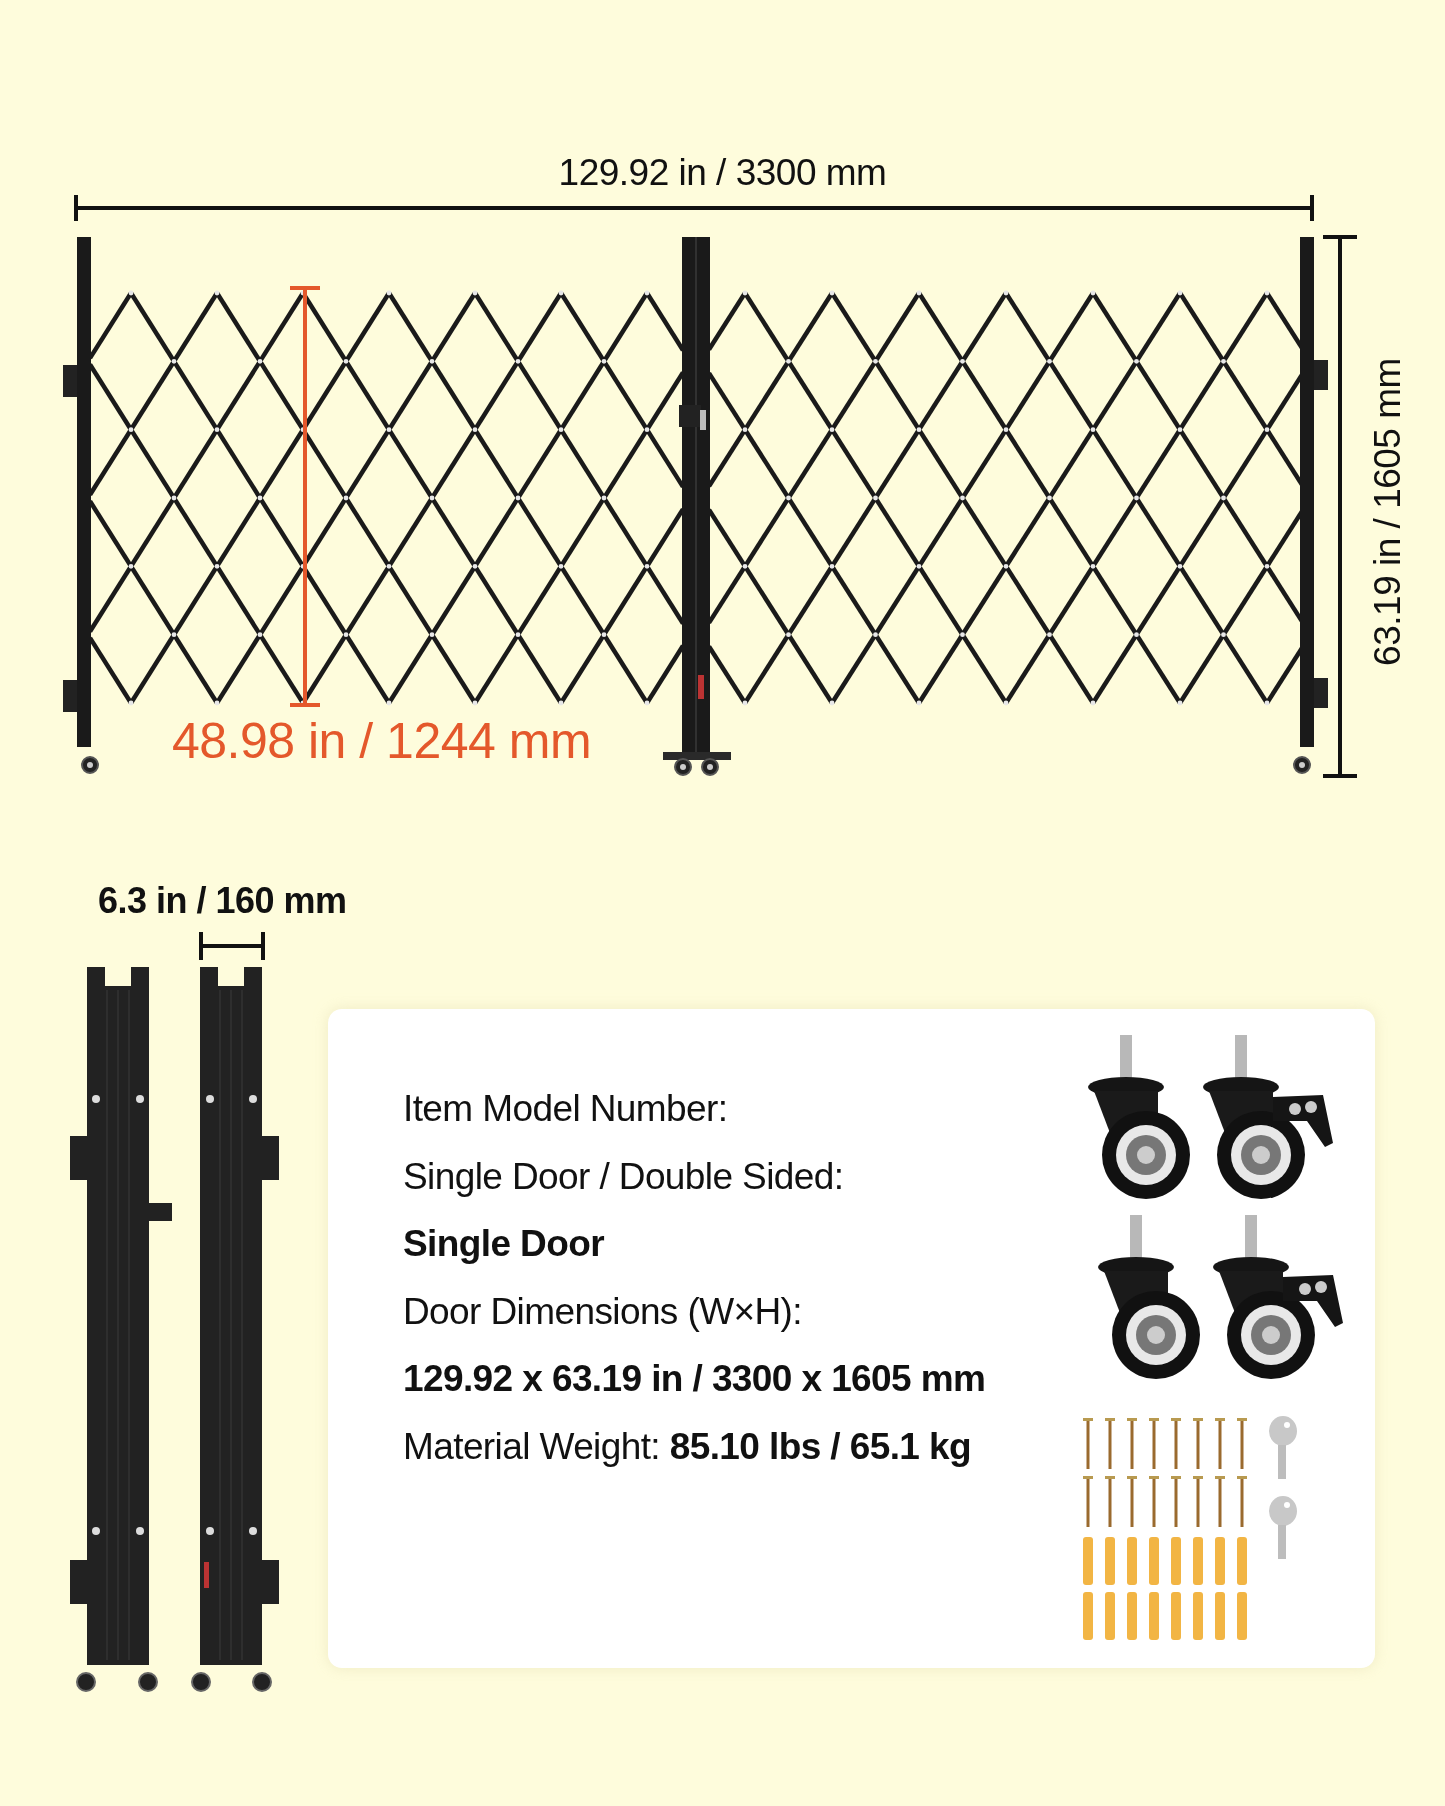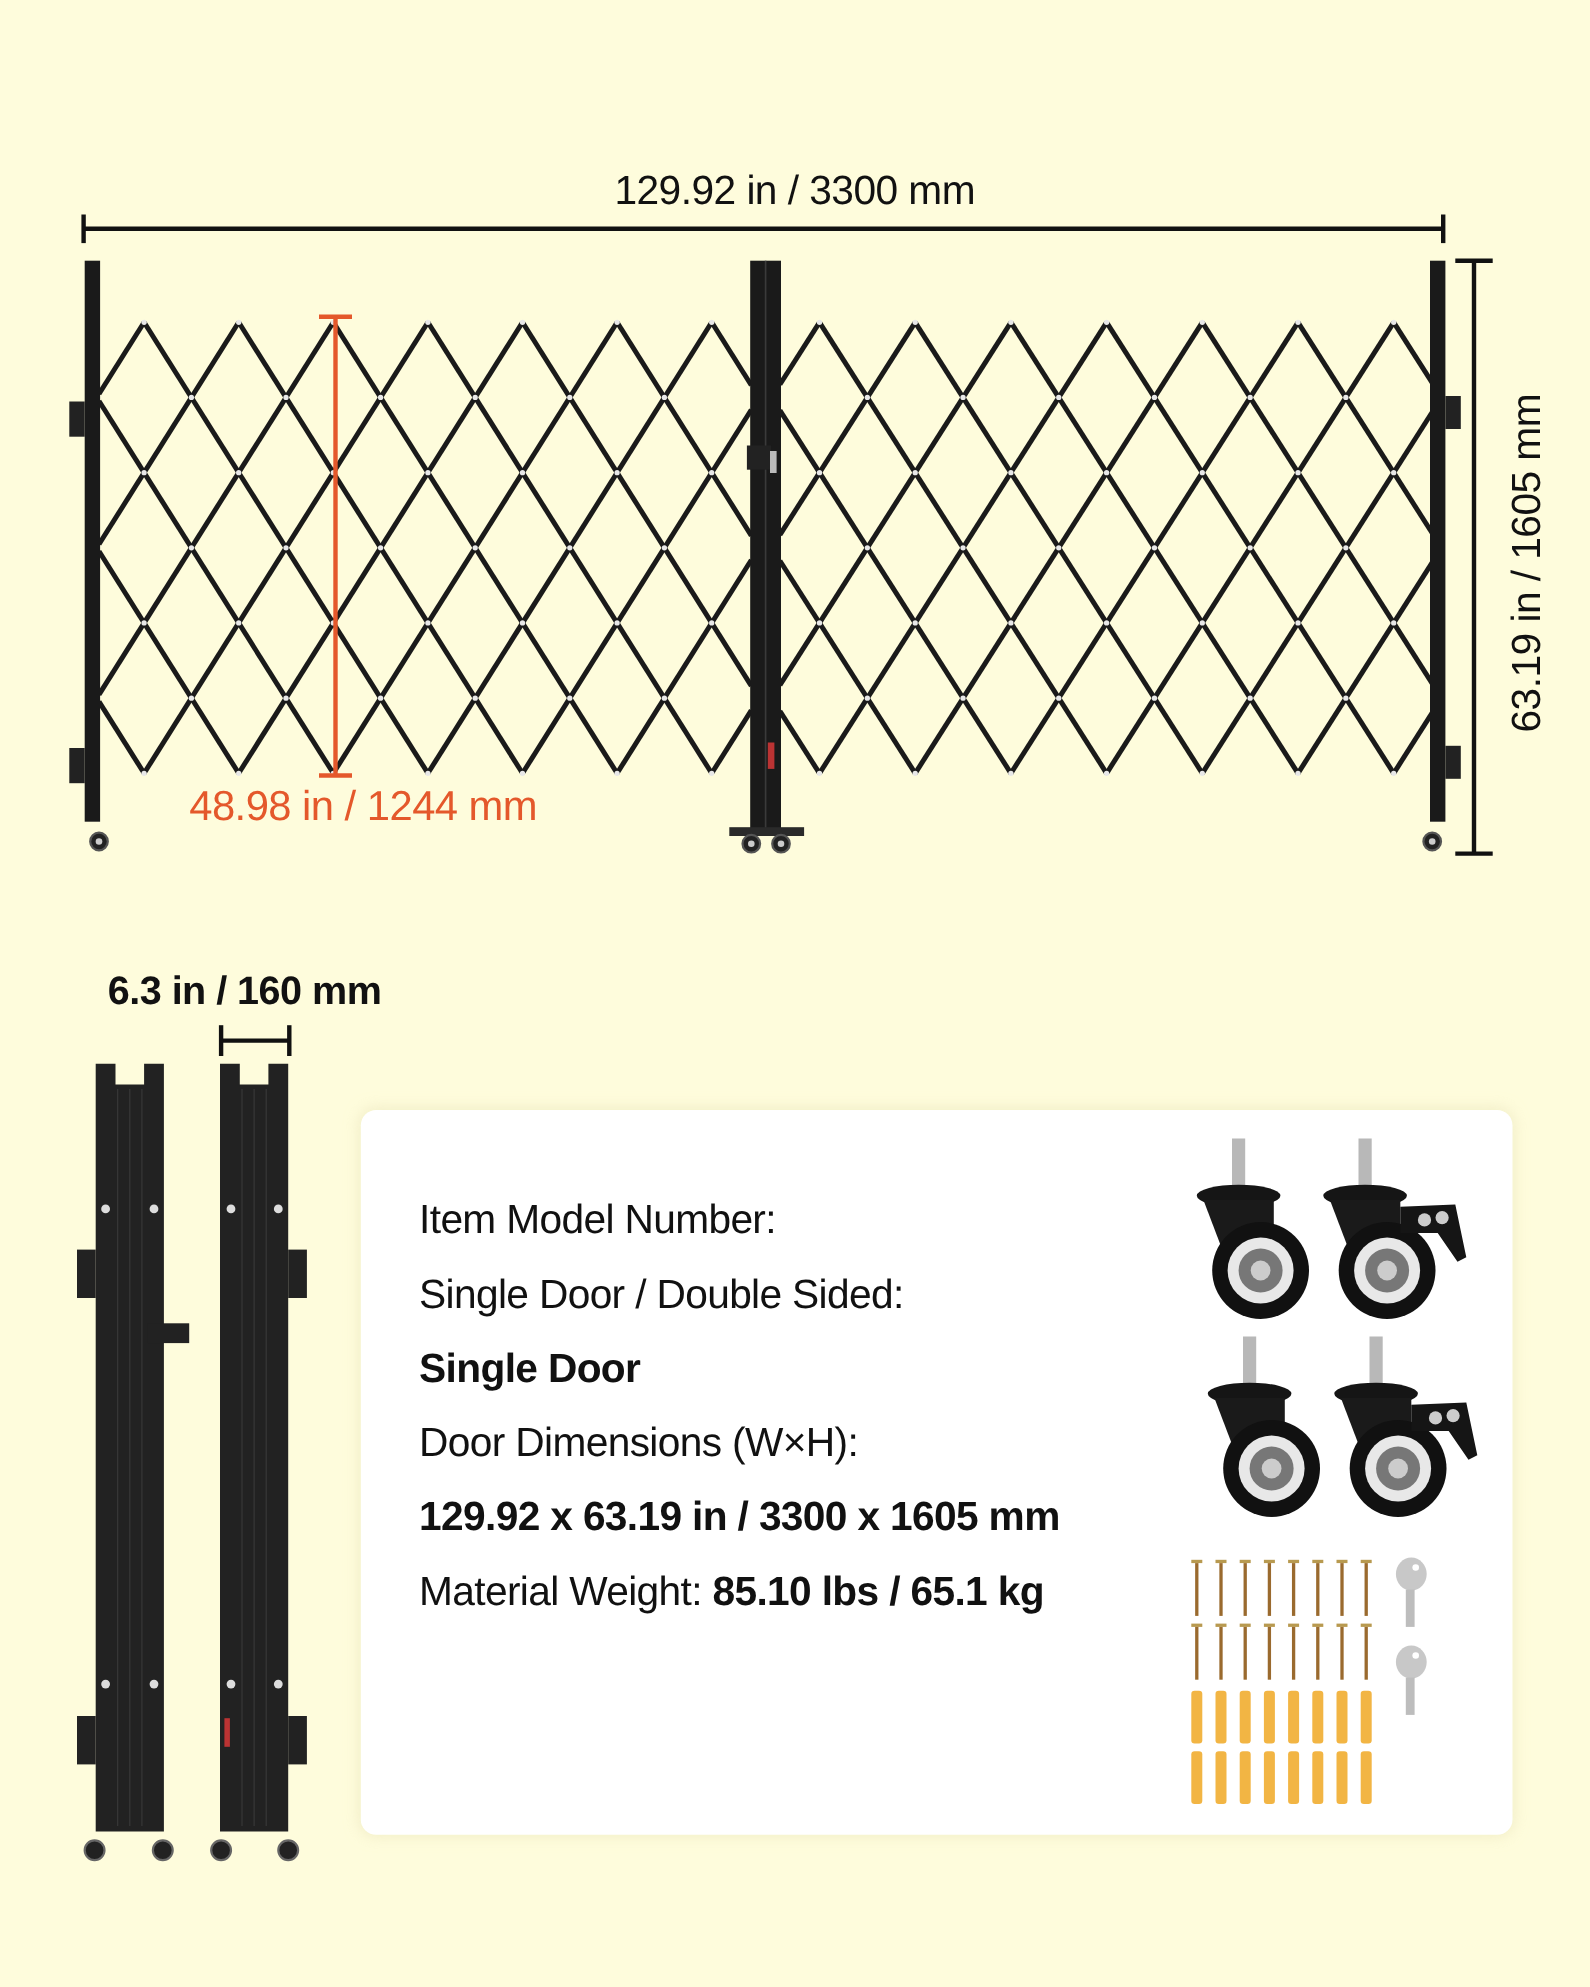--- a/index.html
+++ b/index.html
@@ -2,24 +2,24 @@
 <html><head>
 <meta charset="utf-8">
 <style>
   html,body{margin:0;padding:0;}
   body{width:1445px;height:1806px;background:#fefcdc;position:relative;overflow:hidden;font-family:"Liberation Sans",sans-serif;color:#111;}
   .abs{position:absolute;}
   #gate-svg{position:absolute;left:0;top:0;}
   .dim-label{position:absolute;font-family:"Liberation Sans",sans-serif;font-size:36px;color:#111;white-space:nowrap;letter-spacing:-0.5px;}
   #width-label{left:0;width:1445px;top:152px;text-align:center;font-size:37px;}
   #height-label{left:1388px;top:512px;transform:translate(-50%,-50%) rotate(-90deg);font-size:37px;}
-  #inner-label{left:172px;top:712px;color:#e4582b;font-size:38px;}
+  #inner-label{left:172px;top:712px;color:#e4582b;font-size:50px;}
   #fold-label{left:98px;top:880px;font-size:36px;font-weight:bold;}
   .card{position:absolute;left:328px;top:1009px;width:1047px;height:659px;background:#ffffff;border-radius:14px;box-shadow:0 0 14px rgba(230,225,180,0.6);}
-  .specs{position:absolute;left:381px;top:1075px;width:700px;}
+  .specs{position:absolute;left:403px;top:1075px;width:700px;}
   .spec-line{font-size:37px;line-height:67.5px;height:67.5px;white-space:nowrap;letter-spacing:-0.6px;}
   .spec-line .k{font-weight:normal;}
   .spec-line .v{font-weight:bold;}
   .bold{font-weight:bold;}
 </style>
 </head>
 <body>
 
 <svg id="gate-svg" width="1445" height="1806" viewBox="0 0 1445 1806">
 

